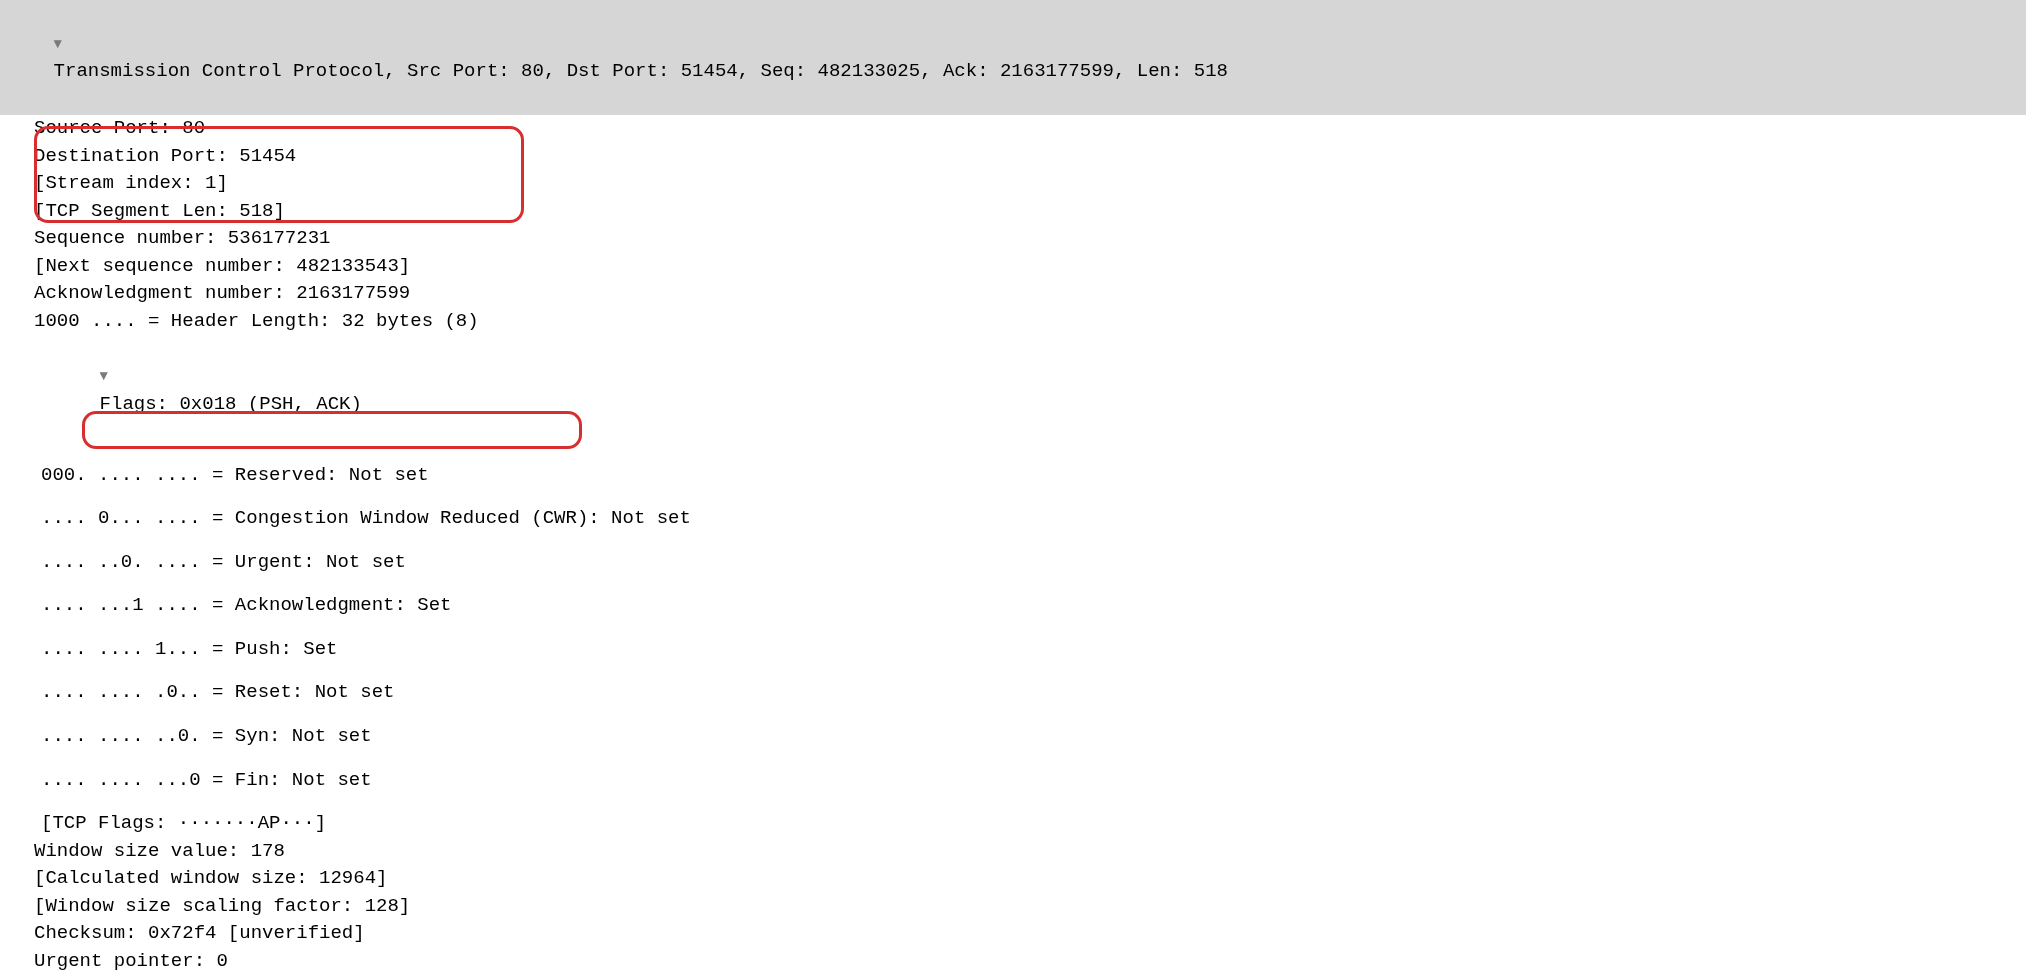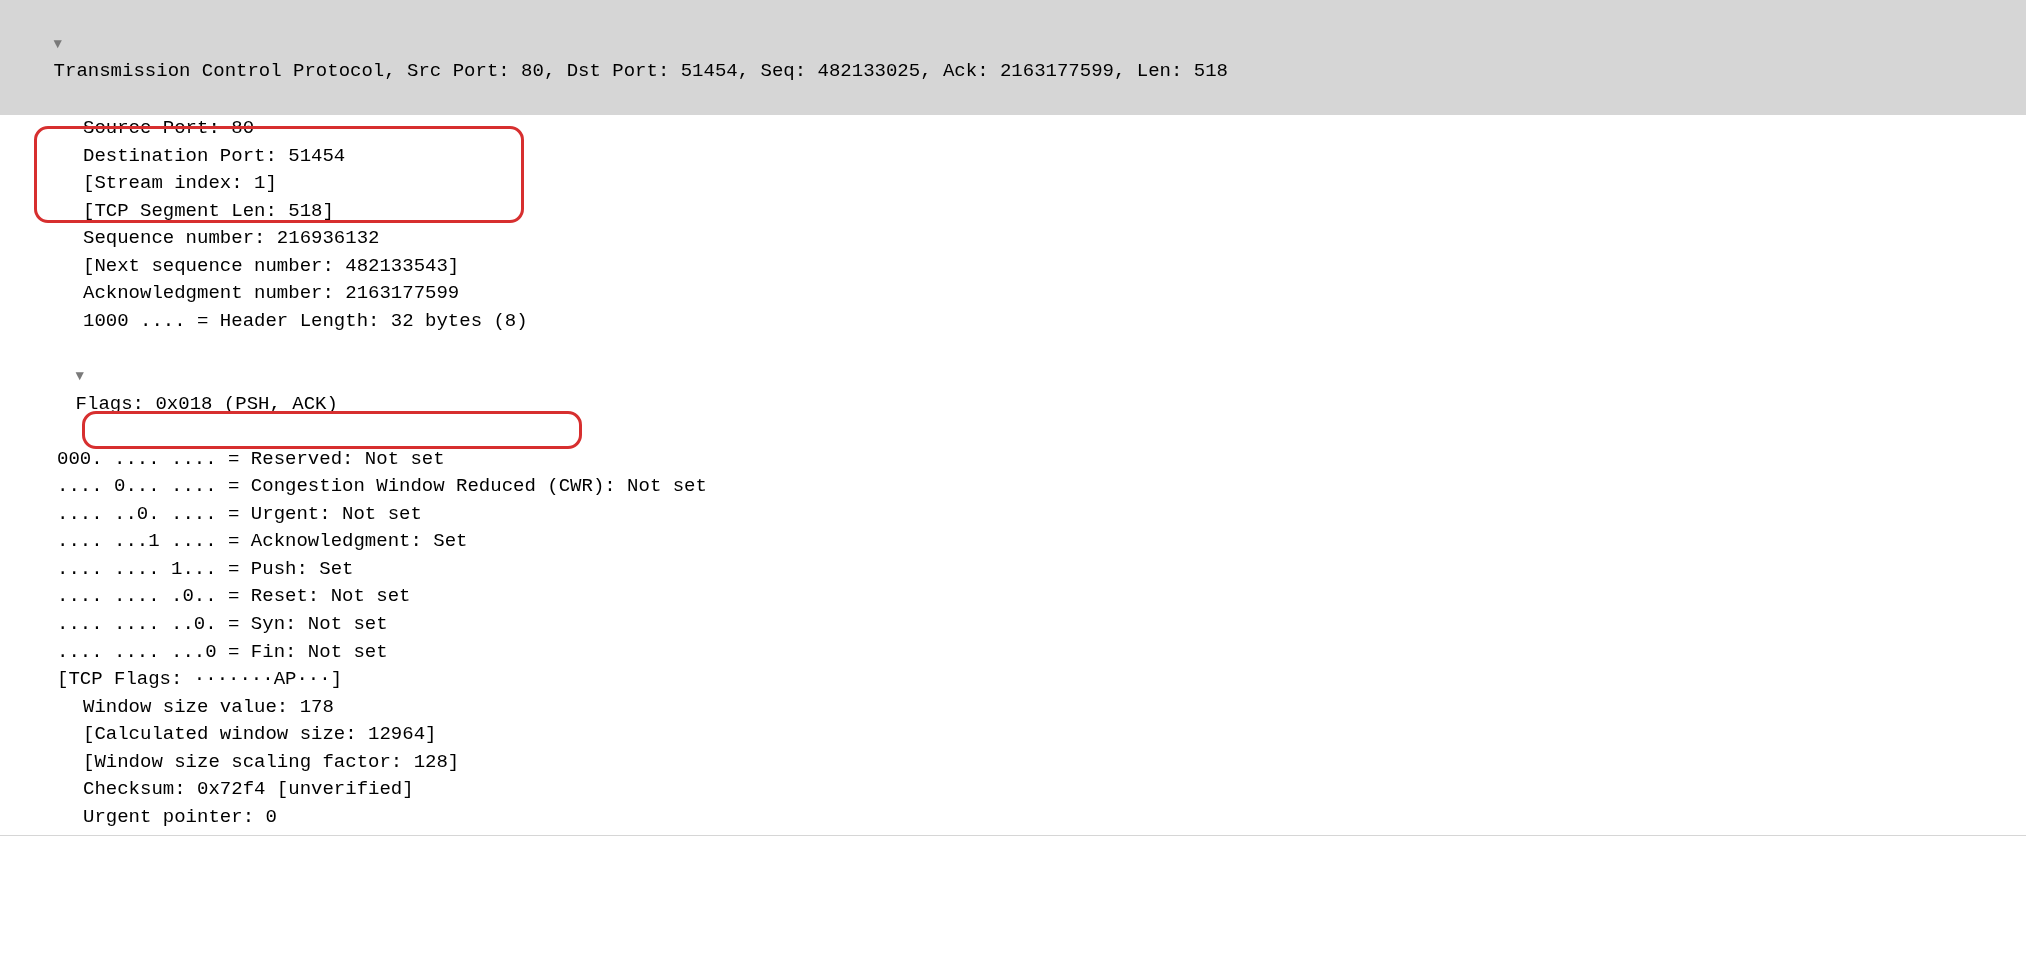--- a/index.html
+++ b/index.html
@@ -23,22 +23,22 @@
   .row {
     white-space: pre;
     padding: 0;
     margin: 0;
   }
   .header-row {
     background: #d6d6d6;
     padding: 2px 8px;
   }
   .indent0 { padding-left: 8px; }
-  .indent1 { padding-left: 83px; }
-  .indent2 { padding-left: 57px; }
+  .indent1 { padding-left: 34px; }
+  .indent2 { padding-left: 41px; margin-top: 16px; }
   .tri {
     display: inline-block;
     width: 14px;
     color: #7a7a7a;
     font-size: 14px;
     vertical-align: 1px;
   }
   .highlight-box {
     position: absolute;
     border: 3px solid #d72f2f;
@@ -57,26 +57,26 @@
 
   <div class="row header-row indent0">
     <span class="tri">▼</span>
     <span>Transmission Control Protocol, Src Port: 80, Dst Port: 51454, Seq: 482133025, Ack: 2163177599, Len: 518</span>
   </div>
 
   <div class="row indent1"><span>Source Port: 80</span></div>
   <div class="row indent1"><span>Destination Port: 51454</span></div>
   <div class="row indent1"><span>[Stream index: 1]</span></div>
   <div class="row indent1"><span>[TCP Segment Len: 518]</span></div>
-  <div class="row indent1"><span>Sequence number: 216936132</span></div>
+  <div class="row indent1"><span>Sequence number: 536177231</span></div>
   <div class="row indent1"><span>[Next sequence number: 482133543]</span></div>
   <div class="row indent1"><span>Acknowledgment number: 2163177599</span></div>
   <div class="row indent1"><span>1000 .... = Header Length: 32 bytes (8)</span></div>
 
-  <div class="row" style="padding-left:30px;">
+  <div class="row" style="padding-left:54px;">
     <span class="tri">▼</span>
     <span>Flags: 0x018 (PSH, ACK)</span>
   </div>
 
   <div class="row indent2"><span>000. .... .... = Reserved: Not set</span></div>
   <div class="row indent2"><span>.... 0... .... = Congestion Window Reduced (CWR): Not set</span></div>
   <div class="row indent2"><span>.... ..0. .... = Urgent: Not set</span></div>
   <div class="row indent2"><span>.... ...1 .... = Acknowledgment: Set</span></div>
   <div class="row indent2"><span>.... .... 1... = Push: Set</span></div>
   <div class="row indent2"><span>.... .... .0.. = Reset: Not set</span></div>

